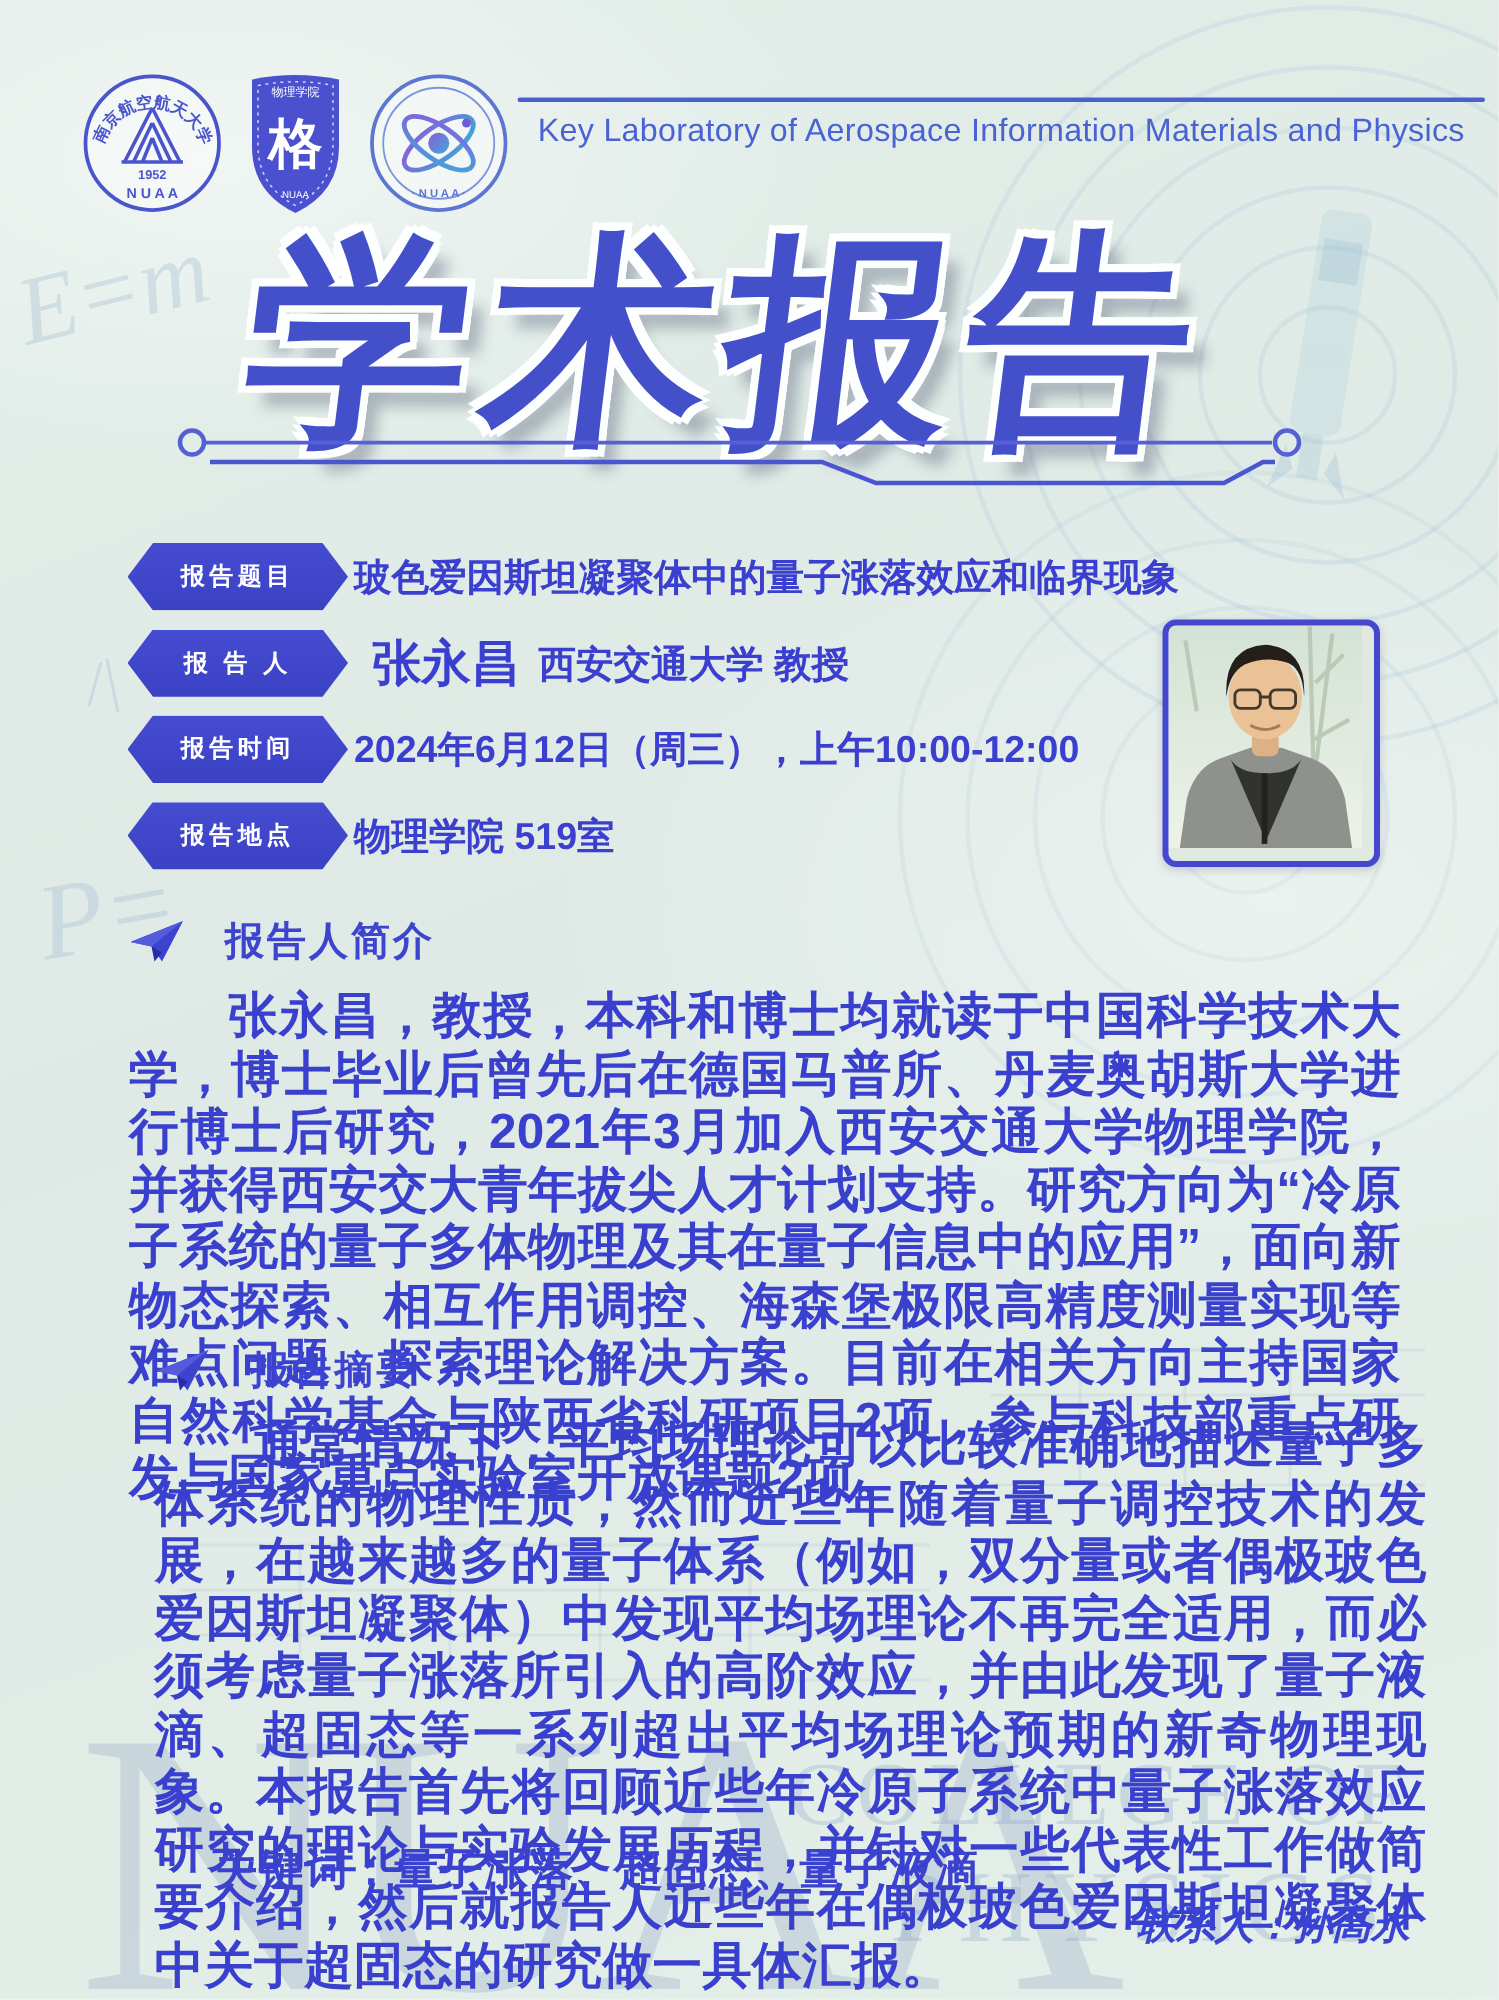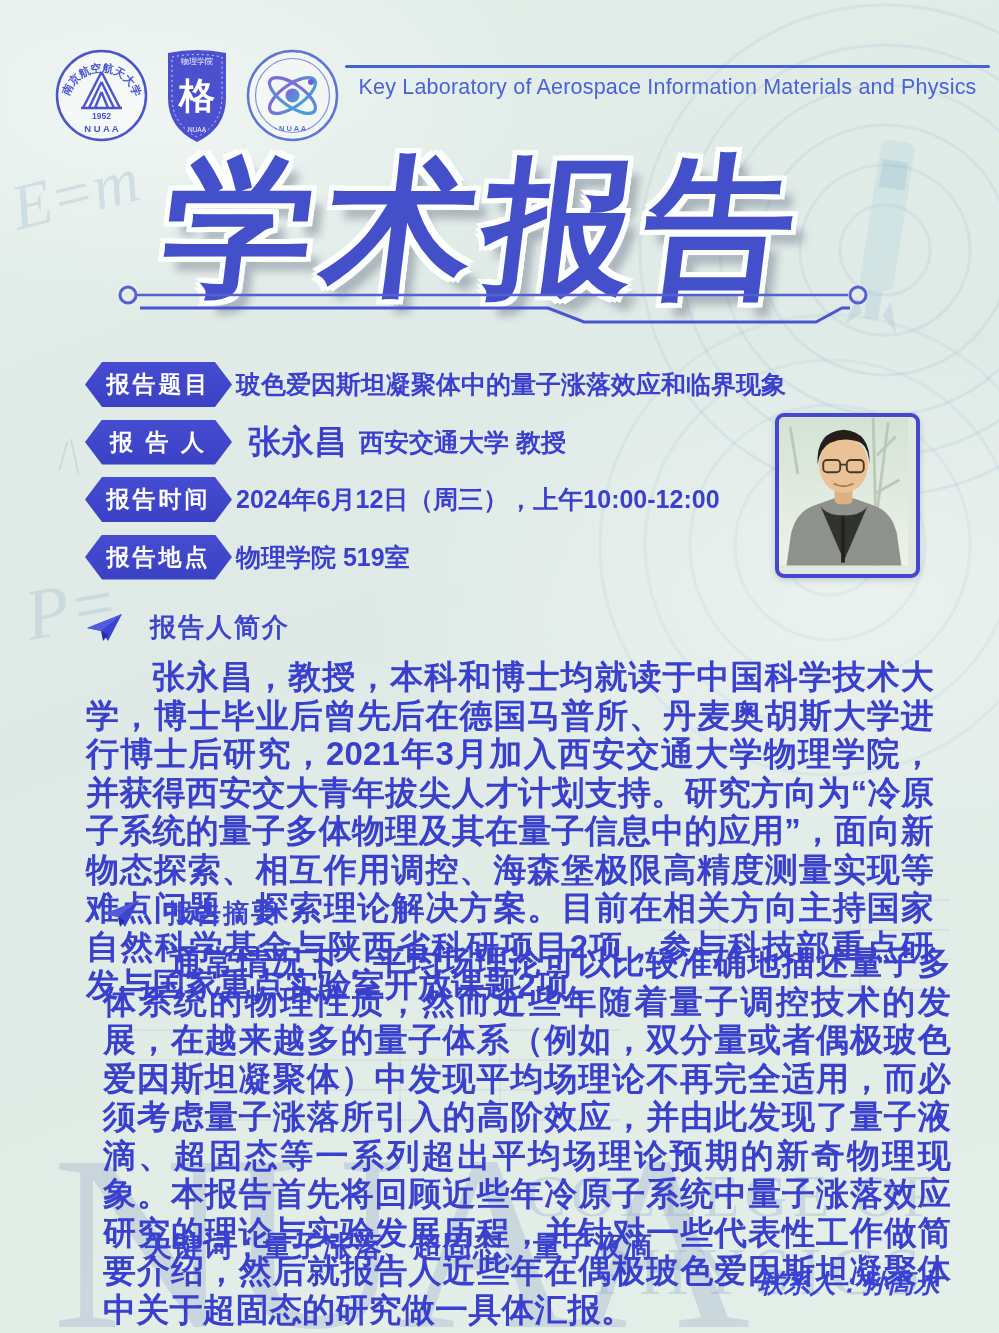--- a/index.html
+++ b/index.html
@@ -29,21 +29,21 @@
       -5px -5px 0 #fdfefe, 5px -5px 0 #fdfefe, -5px 5px 0 #fdfefe, 5px 5px 0 #fdfefe,
       -5px 0 0 #fdfefe, 5px 0 0 #fdfefe, 0 -5px 0 #fdfefe, 0 5px 0 #fdfefe,
       13px 14px 9px rgba(85,95,120,.40);}
   .deco-line{position:absolute;left:116px;top:280px;}
 
   
   .info{position:absolute;left:85px;top:362px;width:680px;}
   .info-row{display:flex;align-items:center;height:45px;margin-bottom:12.5px;}
   .badge{flex:0 0 147px;height:45px;background:linear-gradient(#454cd1,#3a41c3);
     clip-path:polygon(17px 0,130px 0,147px 50%,130px 100%,17px 100%,0 50%);
-    color:#fff;font-size:23px;font-weight:bold;letter-spacing:3px;
+    color:#fff;font-size:16px;font-weight:bold;letter-spacing:3px;
     display:flex;align-items:center;justify-content:center;white-space:pre;}
   .info-value{margin-left:4px;font-size:25px;font-weight:bold;color:#3a3fd0;white-space:nowrap;}
   .speaker-name{font-family:"Liberation Serif","DejaVu Serif",serif;
     font-weight:bold;font-size:33px;color:#3a3fd0;margin:0 12px 0 16px;}
 
   .photo{position:absolute;left:775px;top:413px;width:137px;height:157px;
     border:4px solid #4547cf;border-radius:9px;overflow:hidden;background:#dfe9e0;
     box-shadow:0 2px 6px rgba(80,90,110,.25);}
 
   

